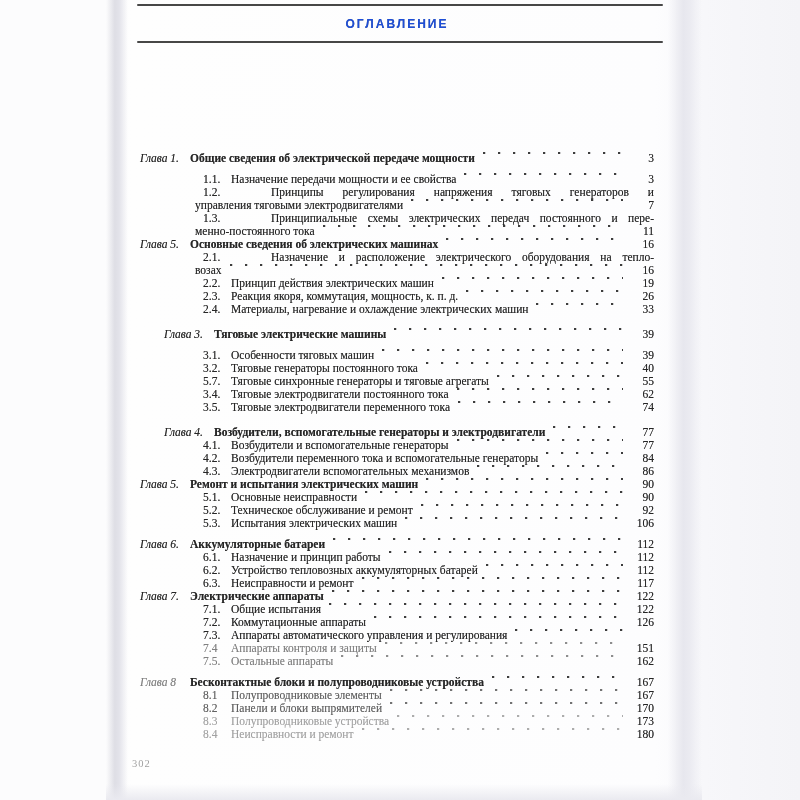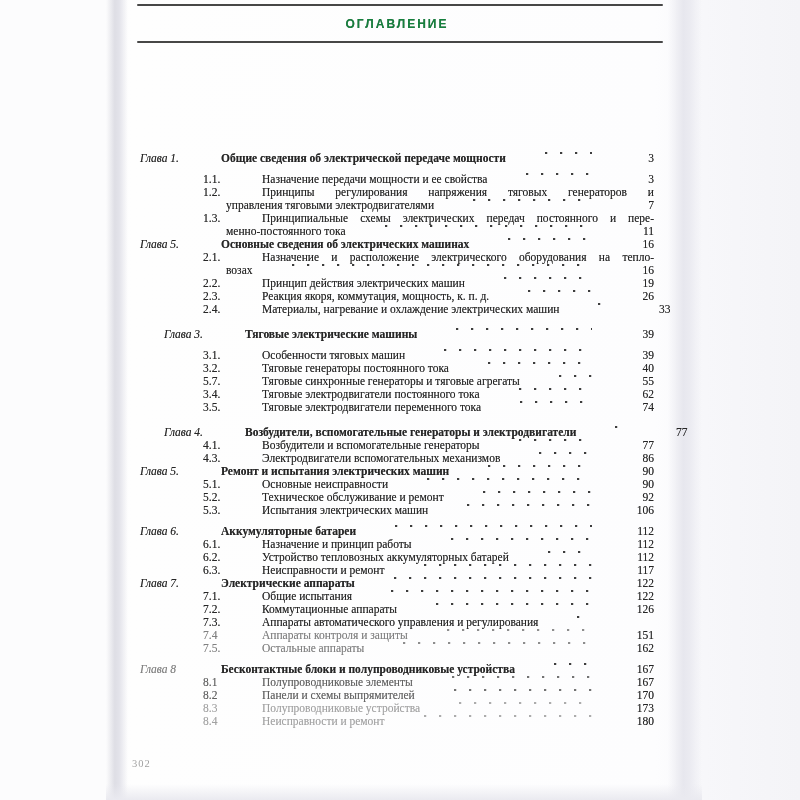--- a/index.html
+++ b/index.html
@@ -28,34 +28,34 @@
     position:absolute;left:140px;top:0;width:514px;
     color:#262626;font-size:11.5px;line-height:13px;
     text-shadow:0 0 .3px rgba(35,35,35,.55);
   }
   .rule{position:absolute;left:-3px;right:-9px;height:2px;background:#2e2e2e;border-radius:1px;opacity:.88;}
   .rule-top{top:4px;}
   .rule-bottom{top:41px;}
   .doc-title{
     position:absolute;top:18px;left:0;width:100%;text-align:center;
     font-family:"Liberation Sans","DejaVu Sans",sans-serif;
-    font-weight:700;font-size:12px;letter-spacing:2px;color:#15803d;
+    font-weight:700;font-size:12px;letter-spacing:2px;color:#1d4ed8;
   }
   .entries{position:absolute;top:152px;left:0;width:100%;}
   .entry{margin:0;}
   .gap-lg{margin-top:12px;margin-left:24px;}
   .gap-sm{margin-top:8px;}
-  .line{display:flex;align-items:flex-end;min-height:13px;gap:31px;}
+  .line{display:flex;align-items:flex-end;min-height:13px;}
   .section .line{padding-left:28px;}
   .lbl{flex:none;display:inline-block;}
   .section .lbl{width:28px;margin-left:35px;}
   .chapter .lbl{width:50px;font-style:italic;}
   .chapter .txt{font-weight:700;}
   .txt{white-space:nowrap;}
-  .jline .txt{flex:1;white-space:normal;text-align:justify;text-align-last:justify;}
+  .jline .txt{flex:1;white-space:normal;text-align:justify;text-align-last:justify;margin-left:40px;}
   .contind{flex:none;width:27px;}
   .dots{
     flex:1;min-width:10px;height:2px;margin:0 6px 0 8px;align-self:baseline;
     background-image:radial-gradient(circle at 1.2px 1px,#3d3d3d 1.05px,rgba(0,0,0,0) 1.5px);
     background-size:15px 2px;background-repeat:repeat-x;background-position:left center;
   }
   .page{flex:none;min-width:25px;text-align:right;}
   .faded-light{opacity:.72;filter:blur(.3px);}
   .faded-mid{opacity:.58;filter:blur(.45px);}
   .faded-heavy{opacity:.42;filter:blur(.7px);}
@@ -221,20 +221,28 @@
       <div class="entry section">
         <div class="line last">
           <span class="lbl">4.1.</span>
           <span class="txt">Возбудители и вспомогательные генераторы</span>
           <span class="dots"></span>
           <span class="page">77</span>
         </div>
       </div>
       <div class="entry section">
         <div class="line last">
+          <span class="lbl">4.2.</span>
+          <span class="txt">Возбудители переменного тока и вспомогательные генераторы</span>
+          <span class="dots"></span>
+          <span class="page">84</span>
+        </div>
+      </div>
+      <div class="entry section">
+        <div class="line last">
           <span class="lbl">4.3.</span>
           <span class="txt">Электродвигатели вспомогательных механизмов</span>
           <span class="dots"></span>
           <span class="page">86</span>
         </div>
       </div>
       <div class="entry chapter">
         <div class="line last">
           <span class="lbl">Глава 5.</span>
           <span class="txt">Ремонт и испытания электрических машин</span>
@@ -358,21 +366,21 @@
         <div class="line last">
           <span class="lbl faded-light">8.1</span>
           <span class="txt faded-light">Полупроводниковые элементы</span>
           <span class="dots faded-light"></span>
           <span class="page">167</span>
         </div>
       </div>
       <div class="entry section">
         <div class="line last">
           <span class="lbl faded-light">8.2</span>
-          <span class="txt faded-light">Панели и схемы выпрямителей</span>
+          <span class="txt faded-light">Панели и блоки выпрямителей</span>
           <span class="dots faded-light"></span>
           <span class="page">170</span>
         </div>
       </div>
       <div class="entry section">
         <div class="line last">
           <span class="lbl faded-heavy">8.3</span>
           <span class="txt faded-heavy">Полупроводниковые устройства</span>
           <span class="dots faded-heavy"></span>
           <span class="page">173</span>

